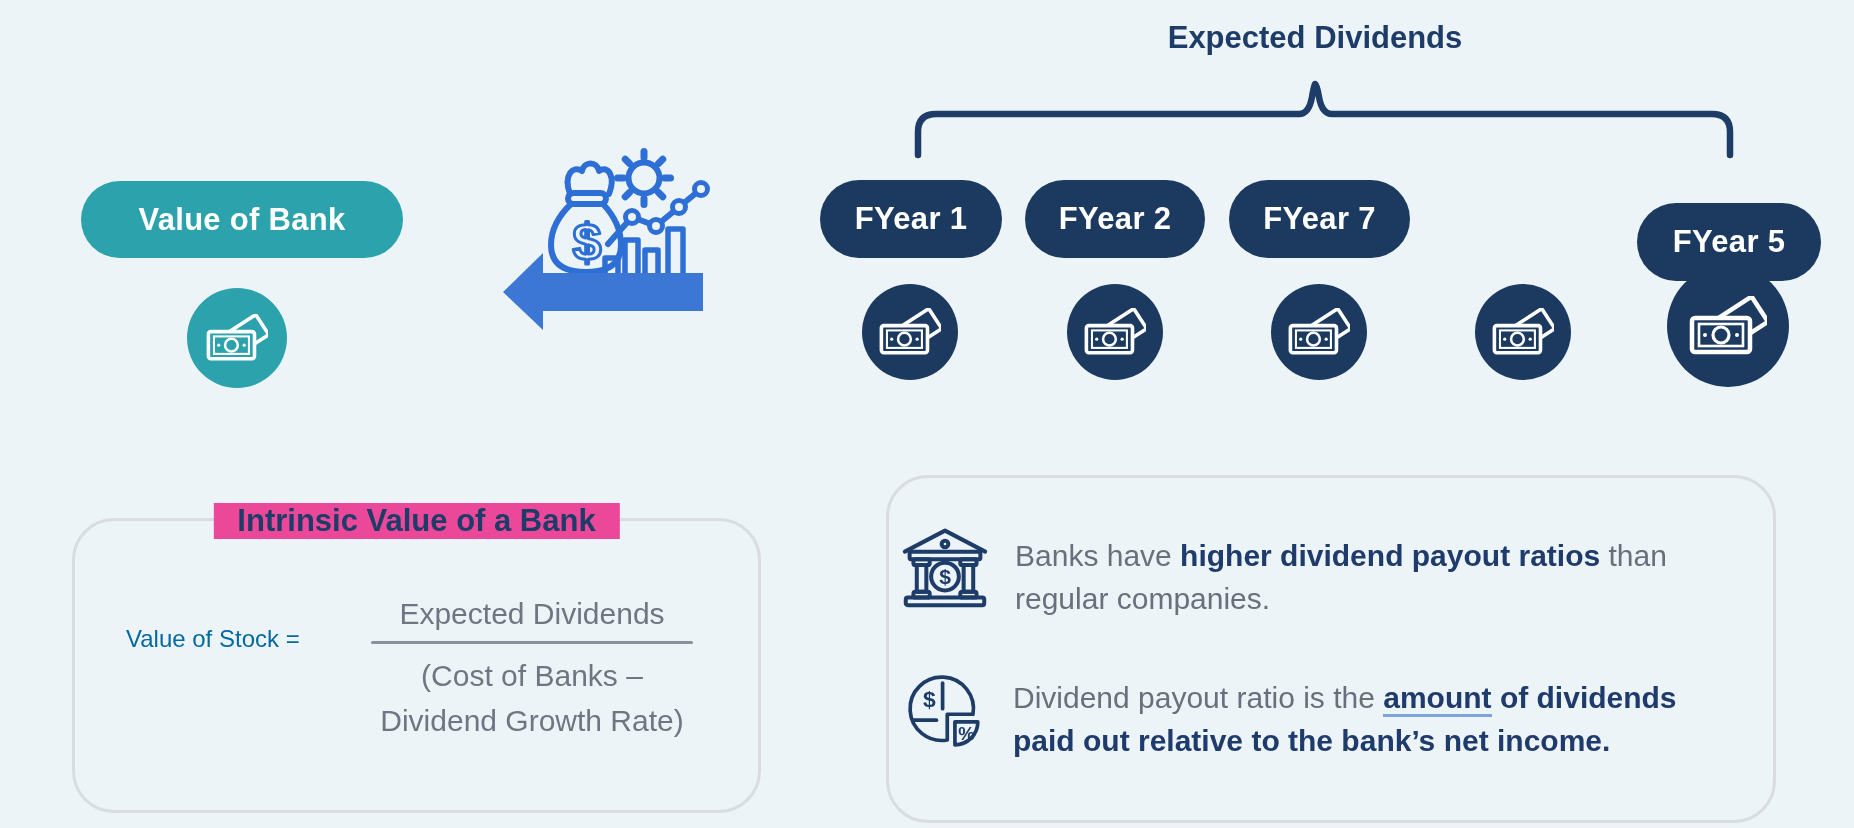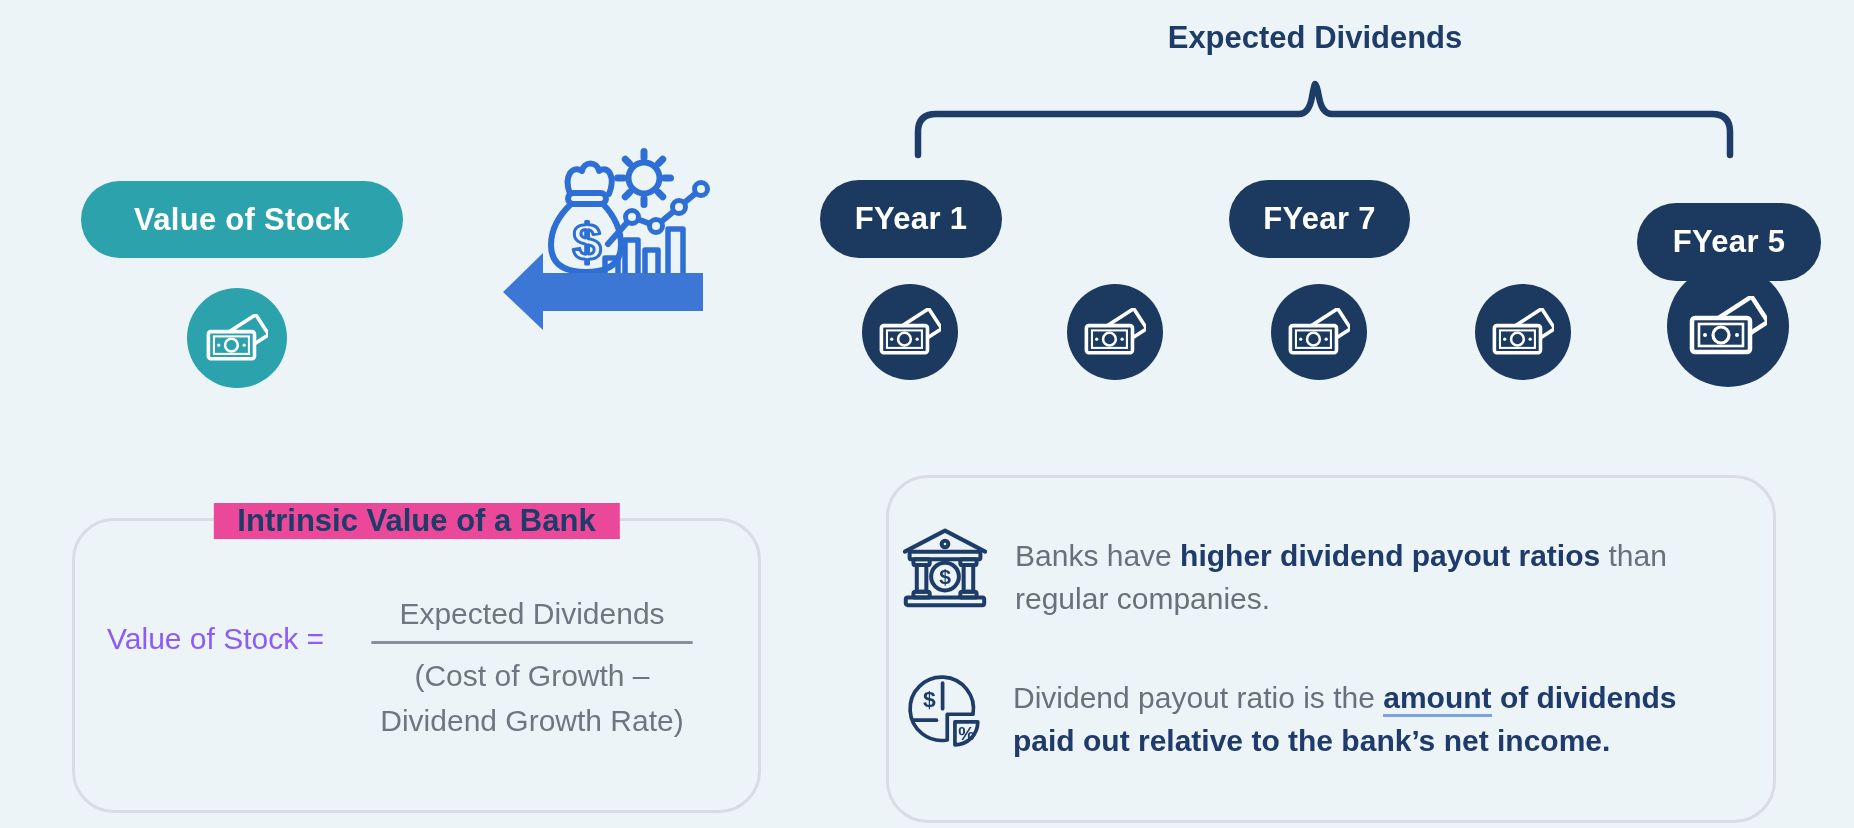--- a/index.html
+++ b/index.html
@@ -41,21 +41,21 @@
   
   .exp-title{position:absolute;left:1115px;top:20px;width:400px;text-align:center;
              font-size:31px;font-weight:bold;color:#1e3c68;}
   .brace{position:absolute;left:900px;top:75px;width:850px;height:90px;}
   
   .formula-box{position:absolute;left:72px;top:518px;width:683px;height:289px;
                border:3.5px solid #d9dce2;border-radius:42px;}
   .formula-title{position:absolute;left:50%;top:0;transform:translate(-50%,-50%);
                  background:#ec4899;padding:0 24px;font-size:31px;font-weight:bold;
                  color:#1e3c68;white-space:nowrap;}
-  .formula-lhs{position:absolute;left:32px;top:96px;font-size:30px;color:#8b5cf6;line-height:44px;}
+  .formula-lhs{position:absolute;left:51px;top:96px;font-size:24px;color:#0369a1;line-height:44px;}
   .fraction{position:absolute;left:296px;top:70px;width:322px;text-align:center;
             font-size:30px;color:#6f7681;line-height:45px;}
   .frac-rule{height:3px;background:#8a919b;margin:5px 0 9px;border-radius:2px;}
   
   .facts-box{position:absolute;left:886px;top:475px;width:884px;height:342px;
              border:3px solid #d9dce2;border-radius:42px;}
   .fact-row{position:absolute;display:flex;gap:22px;align-items:flex-start;}
   .fr1{left:8px;top:44px;}
   .fr2{left:14px;top:192px;}
   .fact-text{width:728px;font-size:30px;line-height:43px;color:#69707b;}
@@ -65,21 +65,21 @@
   .u-amount{color:#1e3b6b;font-weight:bold;border-bottom:3px solid #7ca3de;}
   .nav-stroke{stroke:#1e3c68;stroke-width:4.2;fill:none;stroke-linecap:round;stroke-linejoin:round;}
   .icon-glyph{font-family:"Liberation Sans",sans-serif;font-weight:bold;fill:#1e3c68;stroke:none;}
 </style>
 </head>
 <body>
 
 <div class="canvas">
 
   <div class="pill teal-pill">
-    <span>Value of Stock</span>
+    <span>Value of Bank</span>
   </div>
 
   <div class="money-circle c-teal mc-value">
     <svg class="money-svg" viewBox="0 0 78 60">
       <g transform="rotate(-33 54 24)">
           <rect class="bill" x="24" y="9" width="50" height="30" rx="2"></rect>
         </g>
       <rect class="bill" x="3" y="22" width="58" height="34" rx="3"></rect>
       <rect class="bill-thin" x="10" y="28" width="44" height="22"></rect>
       <circle class="bill-ring" cx="32" cy="39" r="8"></circle>
@@ -125,20 +125,23 @@
   </svg>
 
   <div class="exp-title">Expected Dividends</div>
   <svg class="brace" viewBox="0 0 850 90">
     <path d="M 18 80 L 18 57 Q 18 39 36 39 L 399 39 Q 409 39 412 22 Q 414 10 415 9 Q 417 10 419 22 Q 422 39 432 39 L 812 39 Q 830 39 830 57 L 830 80" fill="none" stroke="#1e3c68" stroke-width="6.5" stroke-linecap="round" stroke-linejoin="round"></path>
   </svg>
 
   <div class="pill year-pill y1">
     <span>FYear 1</span>
   </div>
+  <div class="pill year-pill y2">
+    <span>FYear 2</span>
+  </div>
   <div class="pill year-pill y3">
     <span>FYear 7</span>
   </div>
   <div class="pill year-pill y5">
     <span>FYear 5</span>
   </div>
 
   <div class="money-circle c-navy mc1">
     <svg class="money-svg" viewBox="0 0 78 60">
       <g transform="rotate(-33 54 24)">
@@ -199,21 +202,21 @@
         <circle cx="48" cy="39" r="2" fill="#fff"></circle>
     </svg>
   </div>
 
   <div class="formula-box">
     <span class="formula-title">Intrinsic Value of a Bank</span>
     <span class="formula-lhs">Value of Stock =</span>
     <div class="fraction">
       <div>Expected Dividends</div>
       <div class="frac-rule"></div>
-      <div>(Cost of Growth –</div>
+      <div>(Cost of Banks –</div>
       <div>Dividend Growth Rate)</div>
     </div>
   </div>
 
   <div class="facts-box">
     <div class="fact-row fr1">
       <svg width="96" height="88" viewBox="0 0 100 92">
         <g class="nav-stroke">
           <path d="M 8 31 L 50 9 L 92 31"></path>
           <circle cx="50" cy="23" r="3.5"></circle>

